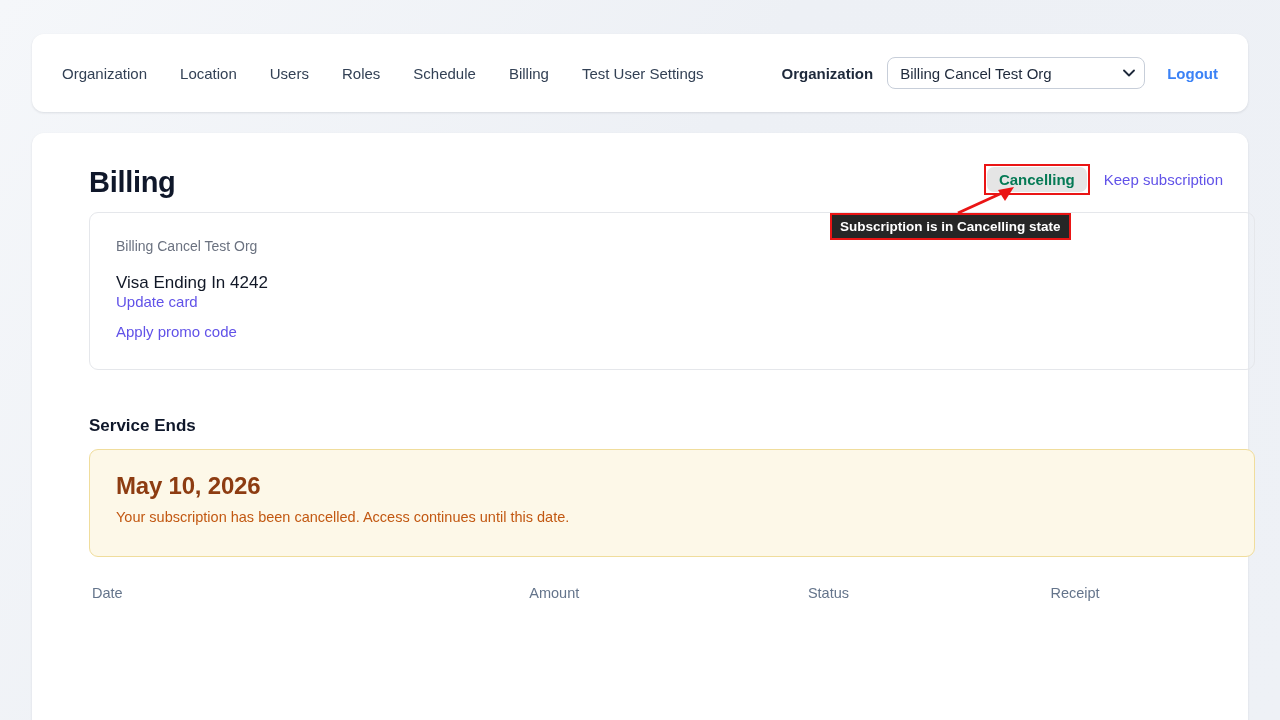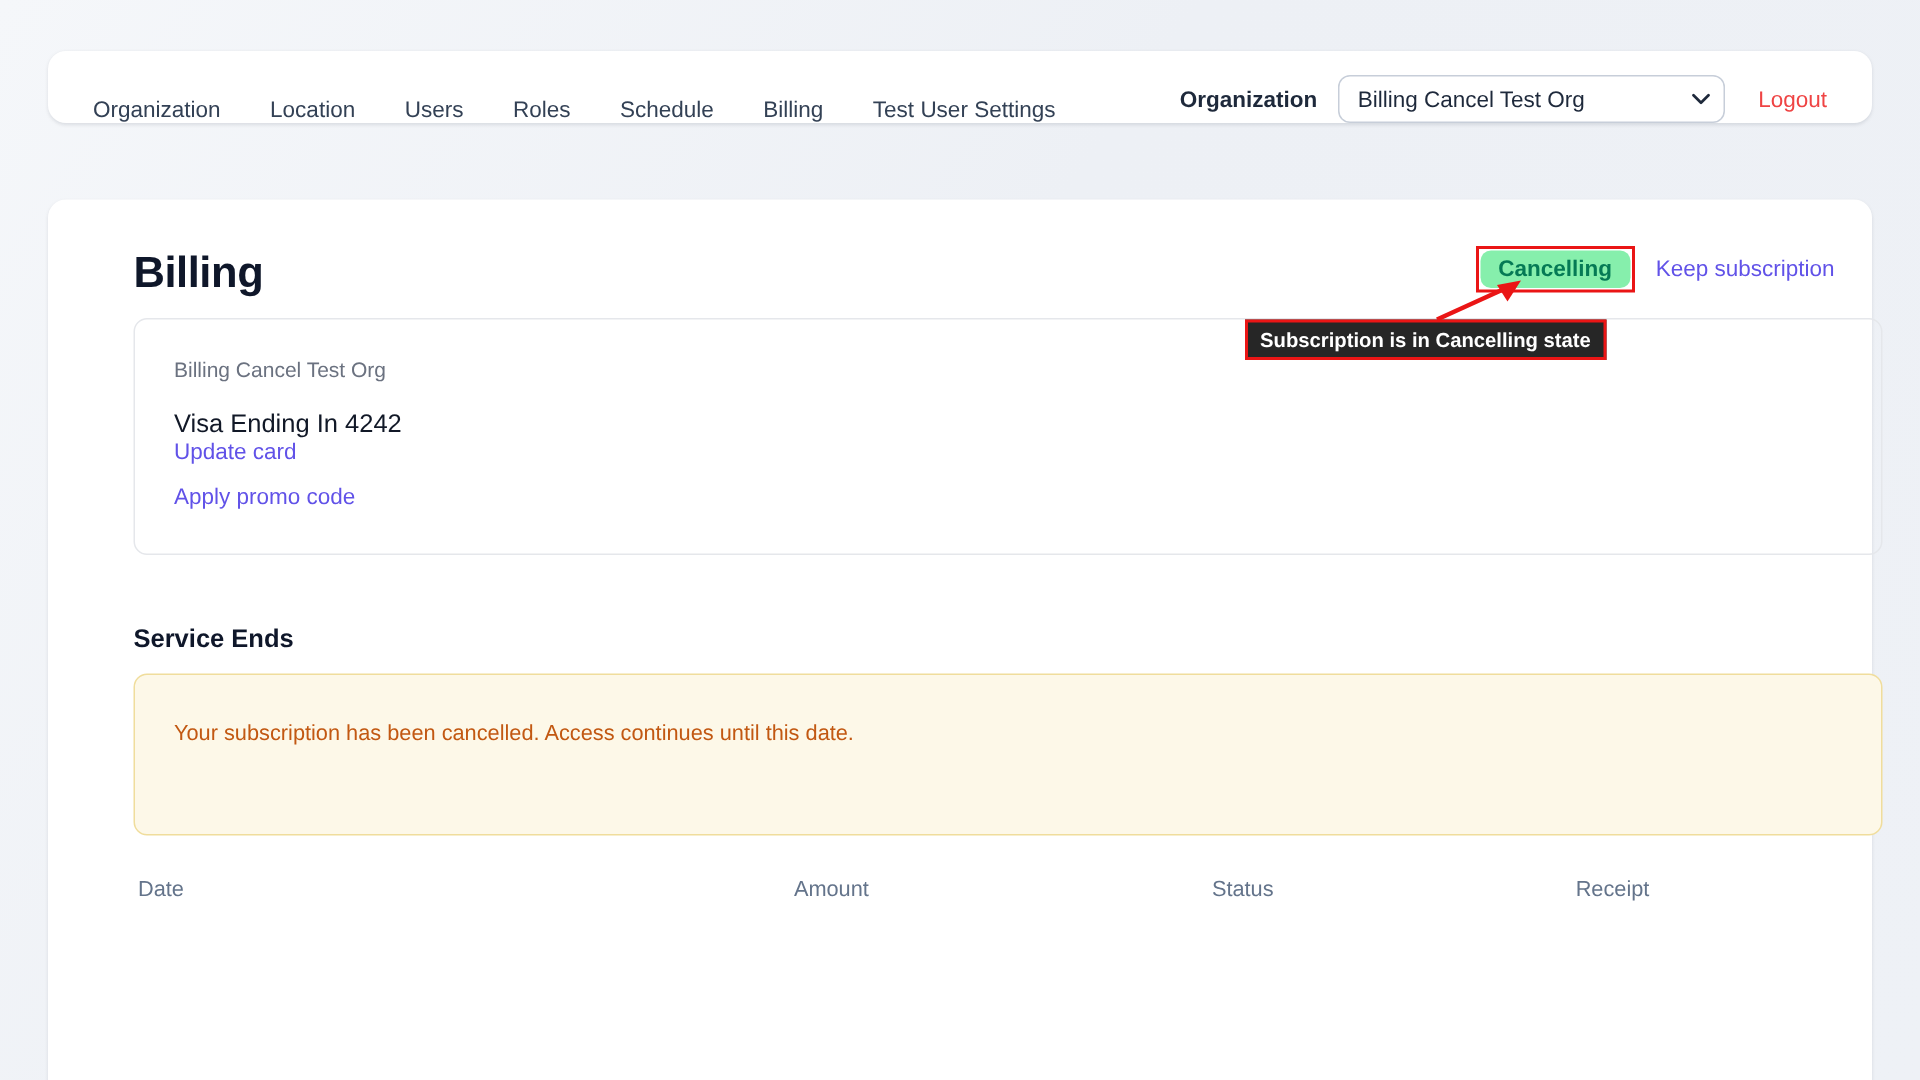--- a/index.html
+++ b/index.html
@@ -5,24 +5,24 @@
   * { margin: 0; padding: 0; box-sizing: border-box; }
   html, body { width: 1280px; height: 720px; overflow: hidden; }
   body {
     font-family: "Liberation Sans", sans-serif;
     background: linear-gradient(125deg, #f5f7fa 0%, #edf0f5 45%, #eef1f6 100%);
     color: #1f2937;
   }
 
   
   .navbar {
-    position: absolute; left: 32px; top: 34px; width: 1216px; height: 48px;
+    position: absolute; left: 32px; top: 34px; width: 1216px; height: 78px;
     background: #ffffff; border-radius: 12px;
     box-shadow: 0 1px 3px rgba(15,23,42,0.07), 0 1px 2px rgba(15,23,42,0.04);
-    display: flex; align-items: flex-end; padding: 0 30px;
+    display: flex; align-items: center; padding: 0 30px;
   }
   .nav-links { display: flex; align-items: center; gap: 33px; }
   .nav-link {
     font-size: 15px; font-weight: 500; color: #334155; cursor: pointer; white-space: nowrap;
   }
   .nav-right { margin-left: auto; display: flex; align-items: center; gap: 14px; }
   .org-label { font-size: 15px; font-weight: 600; color: #1e293b; }
   .select-wrap { position: relative; }
   .org-select {
     appearance: none; -webkit-appearance: none;
@@ -30,39 +30,39 @@
     border: 1px solid #c7ced9; border-radius: 8px;
     background: #ffffff; color: #1e293b;
     font-family: "Liberation Sans", sans-serif;
     font-size: 15px; font-weight: 500;
     padding: 0 28px 0 12px; cursor: pointer;
   }
   .select-chevron {
     position: absolute; right: 10px; top: 50%; transform: translateY(-50%);
     pointer-events: none; display: flex;
   }
-  .logout { font-size: 15px; font-weight: 400; color: #ef4444; cursor: pointer; margin-left: 8px; }
+  .logout { font-size: 15px; font-weight: 700; color: #3b82f6; cursor: pointer; margin-left: 8px; }
 
   
   .main-card {
     position: absolute; left: 32px; top: 133px; width: 1216px; height: 620px;
     background: #ffffff; border-radius: 12px;
     box-shadow: 0 1px 3px rgba(15,23,42,0.07), 0 1px 2px rgba(15,23,42,0.04);
     padding: 28px 25px;
   }
 
   .page-header { display: flex; align-items: flex-start; justify-content: space-between; padding: 0 0 0 32px; position: relative; }
   .page-title { font-size: 29px; font-weight: 700; color: #0f172a; letter-spacing: -0.3px; margin-top: 5px; }
 
   .header-actions { display: flex; align-items: center; gap: 14px; margin-top: 3px; }
   .badge-annotation-box {
     border: 2px solid #ea1515; padding: 1px; background: #fff;
   }
   .status-badge {
-    display: inline-block; background: #86efac; color: #057a55;
+    display: inline-block; background: #e5e5e5; color: #057a55;
     font-size: 15px; font-weight: 700;
     padding: 4px 12px; border-radius: 7px; white-space: nowrap;
   }
   .keep-link { font-size: 15px; font-weight: 500; color: #6152e8; cursor: pointer; white-space: nowrap; }
 
   .annotation-tooltip {
     position: absolute; left: 798px; top: 80px;
     background: #262626; color: #ffffff;
     border: 2px solid #ea1515;
     font-size: 13.5px; font-weight: 600;
@@ -151,20 +151,21 @@
 
   <div class="card-details-box">
     <div class="cd-org">Billing Cancel Test Org</div>
     <div class="cd-summary">Visa Ending In 4242</div>
     <a class="cd-link update">Update card</a>
     <a class="cd-link promo">Apply promo code</a>
   </div>
 
   <h2 class="section-heading h-service-ends">Service Ends</h2>
   <div class="warning-box">
+    <div class="warning-date">May 10, 2026</div>
     <div class="warning-msg">Your subscription has been cancelled. Access continues until this date.</div>
   </div>
 
   <div class="invoice-table">
     <div class="invoice-head-row">
       <div class="invoice-head-cell col-0">Date</div>
       <div class="invoice-head-cell col-1">Amount</div>
       <div class="invoice-head-cell col-2">Status</div>
       <div class="invoice-head-cell col-3">Receipt</div>
     </div>

